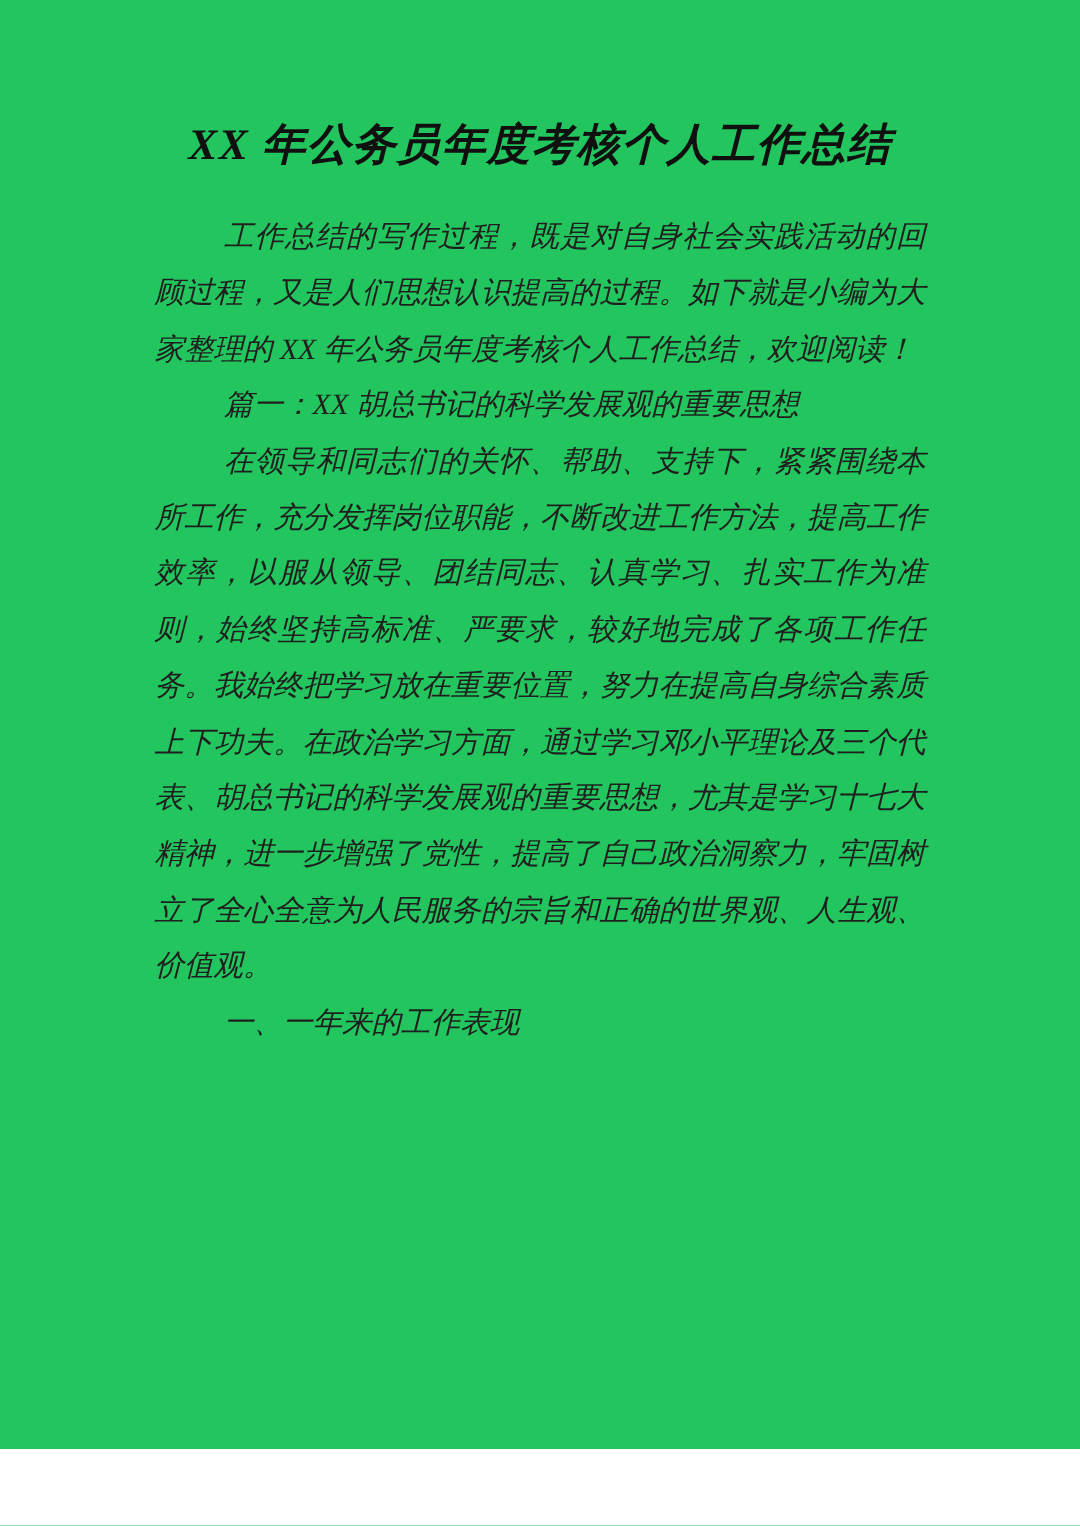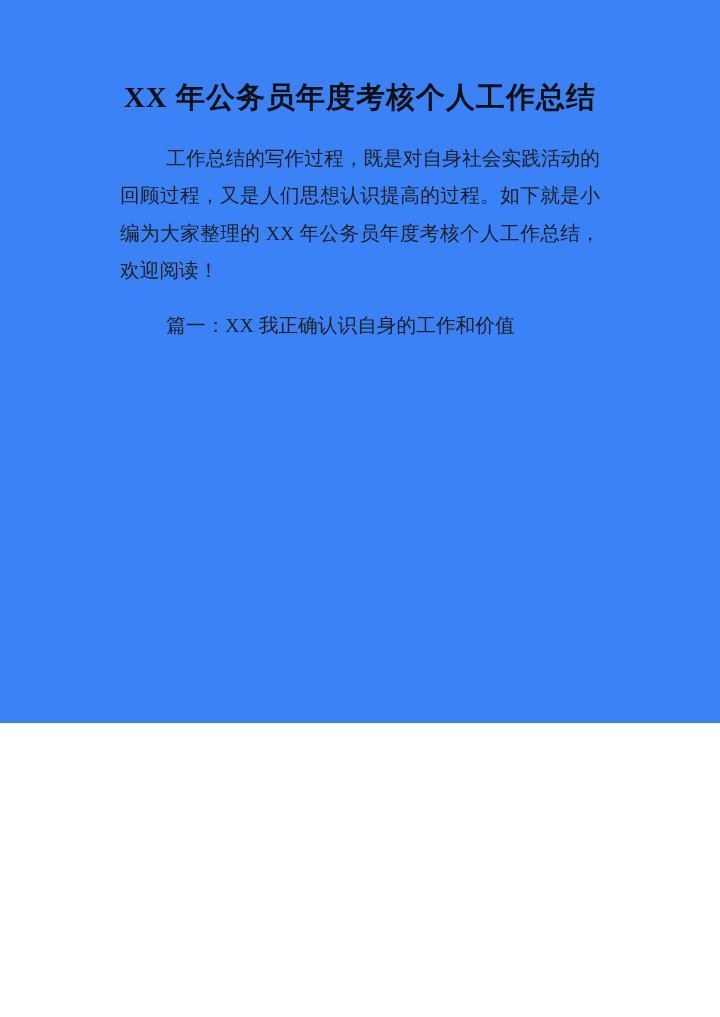--- a/index.html
+++ b/index.html
@@ -3,53 +3,56 @@
 <meta charset="utf-8">
 <style>
   html, body {
     margin: 0;
     padding: 0;
     background: #ffffff;
   }
   .page {
     position: relative;
     width: 720px;
-    height: 723px;
-    background: #3b82f6;
+    height: 966px;
+    background: #22c55e;
     overflow: hidden;
     font-family: "Liberation Serif", "DejaVu Serif", serif;
     color: #1f1f1f;
     box-sizing: border-box;
+    font-style: italic;
   }
   .doc-title {
     margin: 74px 0 0 0;
     padding: 0;
     text-align: center;
     font-size: 29px;
     line-height: 46px;
     font-weight: 700;
     letter-spacing: 1px;
     color: #101010;
   }
   .doc-body {
     margin: 20px 103px 0 103px;
     font-size: 19.7px;
     line-height: 37.4px;
     text-align: justify;
     text-justify: inter-ideograph;
     color: #1f1f1f;
   }
   .para {
-    margin: 17px;
+    margin: 0;
     padding: 0;
     text-indent: 2.35em;
   }
 </style>
 </head>
 <body>
 
 <div class="page">
   <h1 class="doc-title">XX 年公务员年度考核个人工作总结</h1>
   <div class="doc-body">
       <p class="para">工作总结的写作过程，既是对自身社会实践活动的回顾过程，又是人们思想认识提高的过程。如下就是小编为大家整理的 XX 年公务员年度考核个人工作总结，欢迎阅读！</p>
-      <p class="para">篇一：XX 我正确认识自身的工作和价值</p>
+      <p class="para">篇一：XX 胡总书记的科学发展观的重要思想</p>
+      <p class="para">在领导和同志们的关怀、帮助、支持下，紧紧围绕本所工作，充分发挥岗位职能，不断改进工作方法，提高工作效率，以服从领导、团结同志、认真学习、扎实工作为准则，始终坚持高标准、严要求，较好地完成了各项工作任务。我始终把学习放在重要位置，努力在提高自身综合素质上下功夫。在政治学习方面，通过学习邓小平理论及三个代表、胡总书记的科学发展观的重要思想，尤其是学习十七大精神，进一步增强了党性，提高了自己政治洞察力，牢固树立了全心全意为人民服务的宗旨和正确的世界观、人生观、价值观。</p>
+      <p class="para">一、一年来的工作表现</p>
     </div>
 </div>
 
 </body></html>

